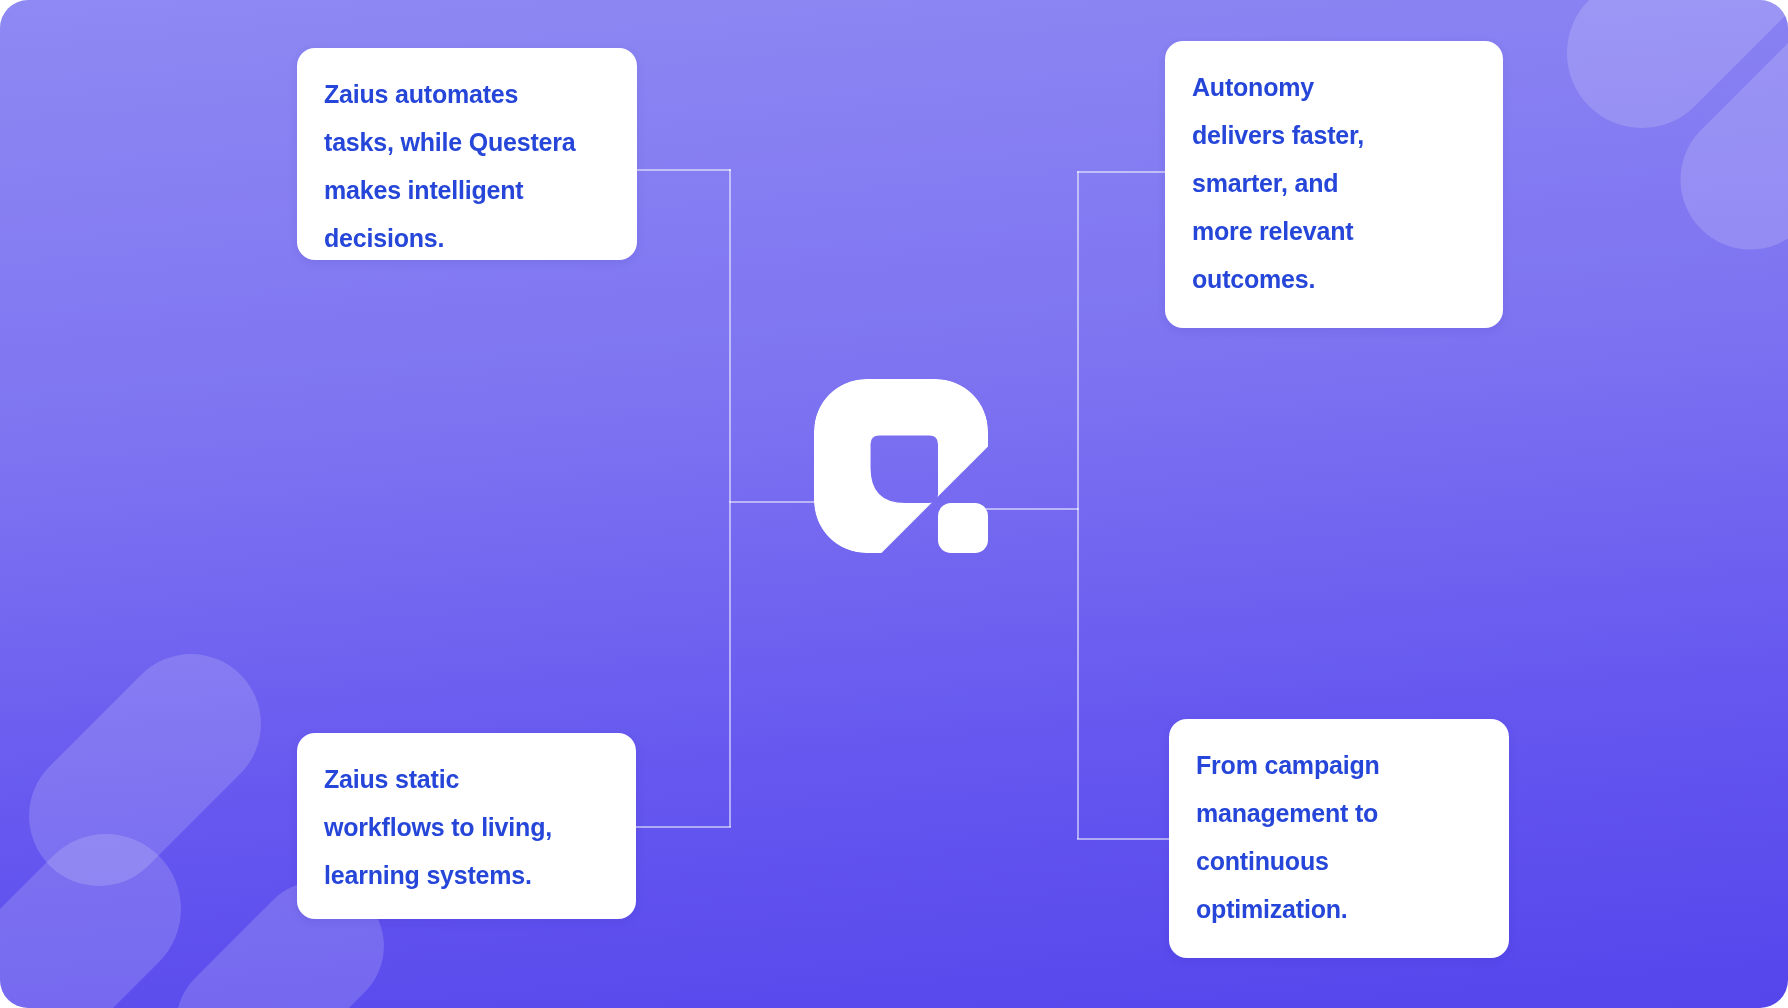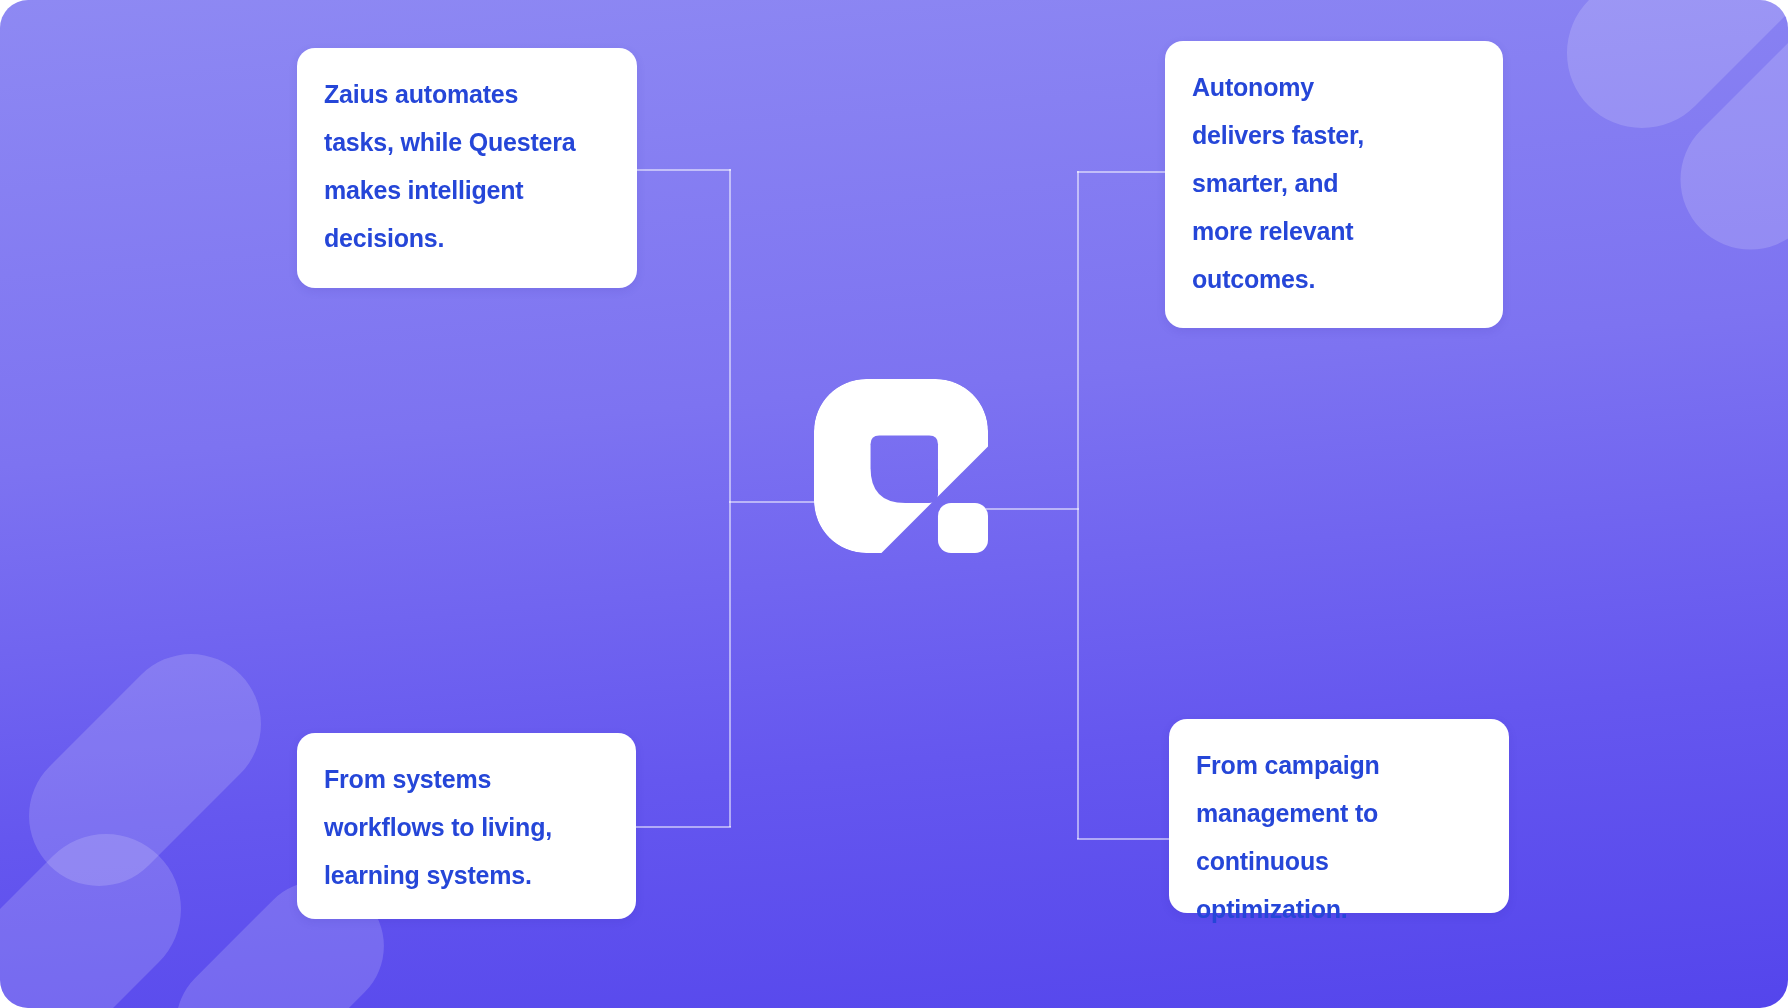--- a/index.html
+++ b/index.html
@@ -58,24 +58,24 @@
   .card p {
     margin: 0;
     padding: 22px 10px 22px 27px;
     white-space: pre-line;
     color: #2546d8;
     font-size: 25px;
     line-height: 48px;
     font-weight: 700;
     letter-spacing: -0.2px;
   }
-  .card-tl { left: 297px;  top: 48px;  width: 340px; height: 240px; }
+  .card-tl { left: 297px;  top: 48px;  width: 340px; height: 212px; }
   .card-tr { left: 1165px; top: 25px;  width: 338px; height: 287px; margin-top: 16px; }
   .card-bl { left: 297px;  top: 733px; width: 339px; height: 186px; }
-  .card-br { left: 1169px; top: 719px; width: 340px; height: 194px; }
+  .card-br { left: 1169px; top: 719px; width: 340px; height: 239px; }
 </style>
 </head>
 <body>
 
 <div class="page">
 
   <div class="blob blob-tr-1"></div>
   <div class="blob blob-tr-2"></div>
   <div class="blob blob-bl-1"></div>
   <div class="blob blob-bl-2"></div>
@@ -113,21 +113,21 @@
 
   <div class="card card-tr">
     <p>Autonomy
 delivers faster,
 smarter, and
 more relevant
 outcomes.</p>
   </div>
 
   <div class="card card-bl">
-    <p>From systems
+    <p>Zaius static
 workflows to living,
 learning systems.</p>
   </div>
 
   <div class="card card-br">
     <p>From campaign
 management to
 continuous
 optimization.</p>
   </div>

